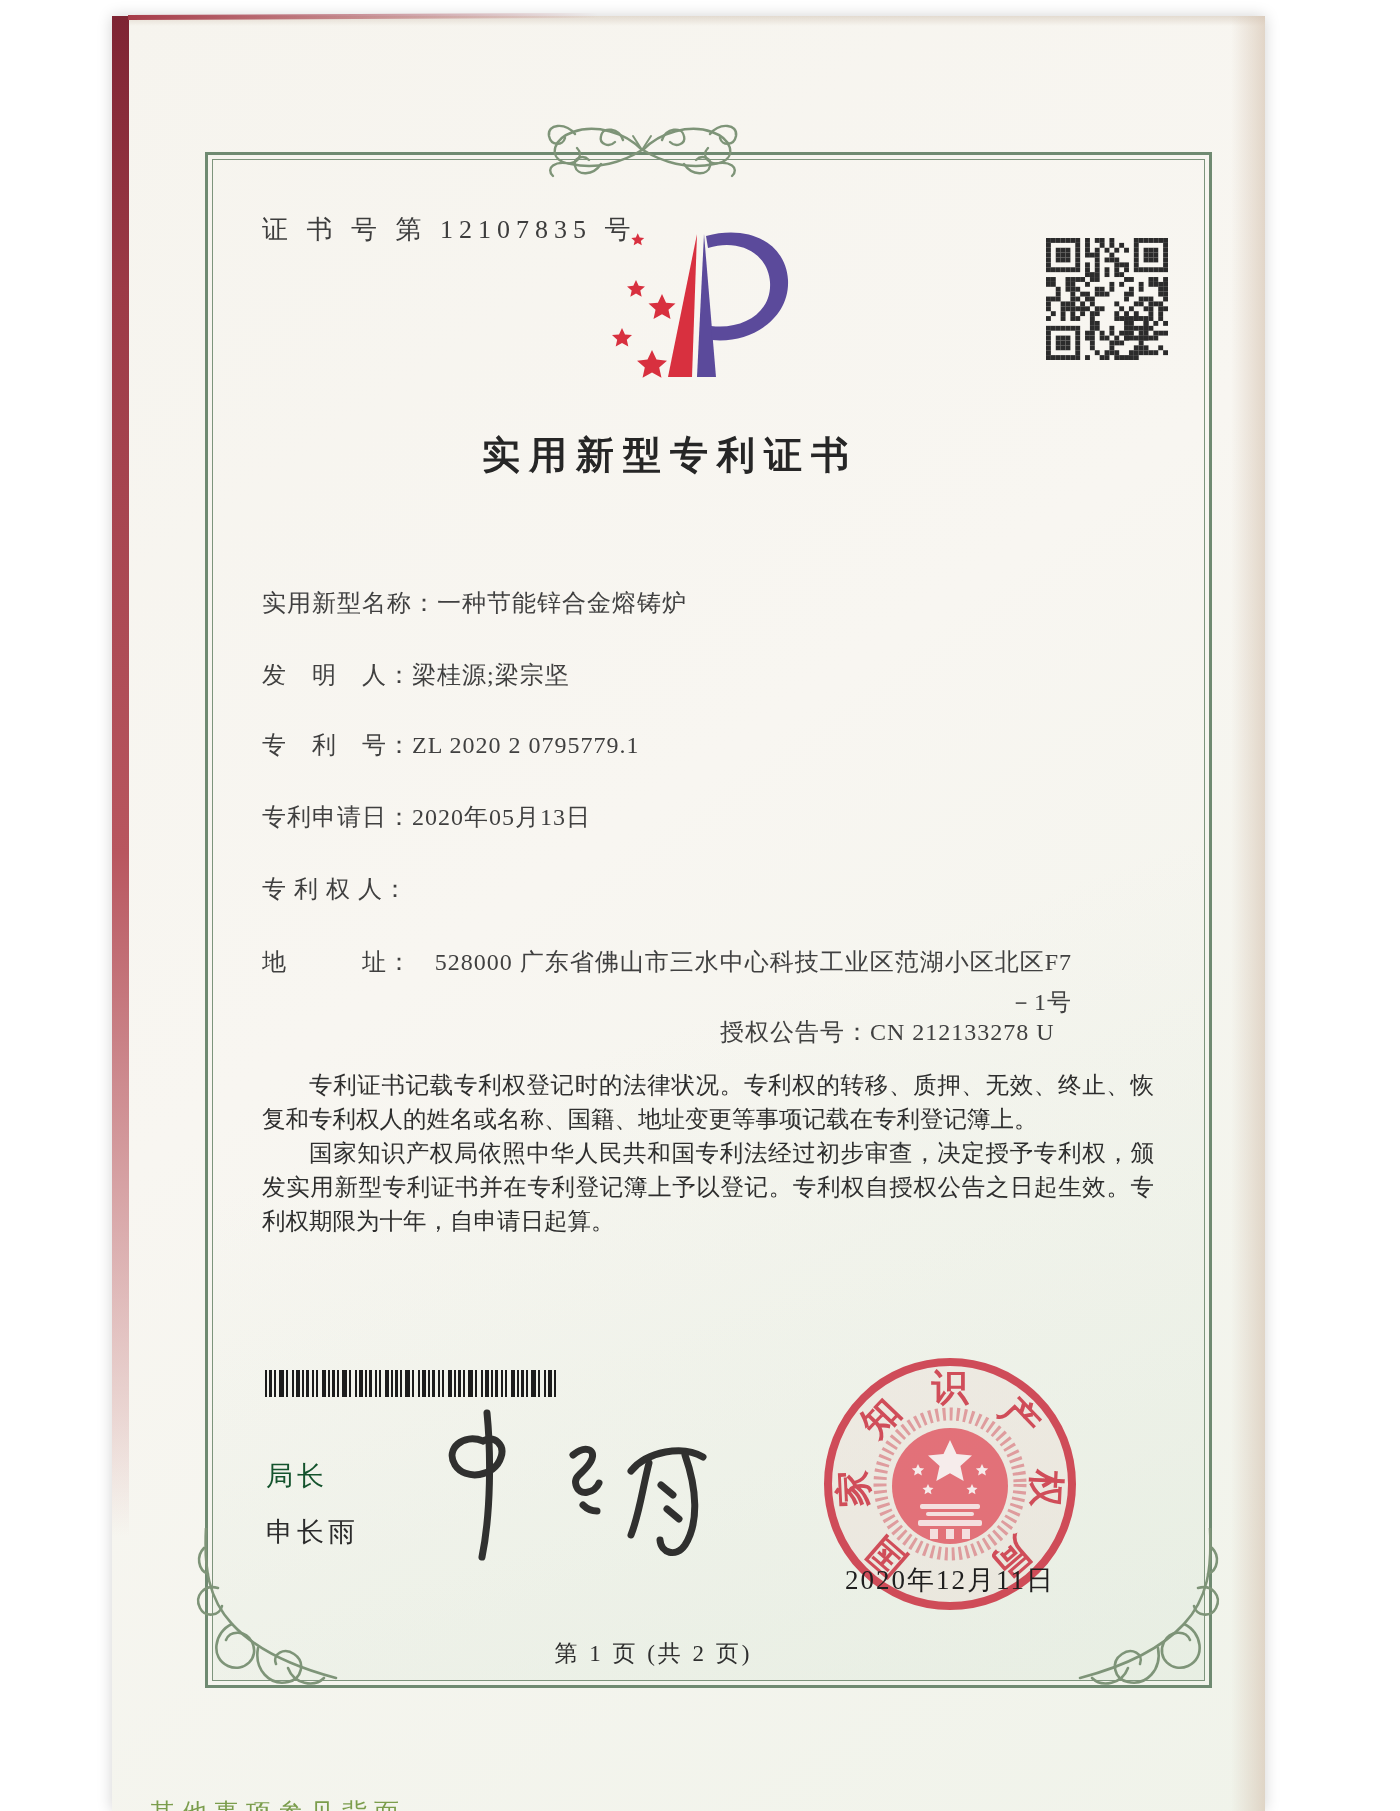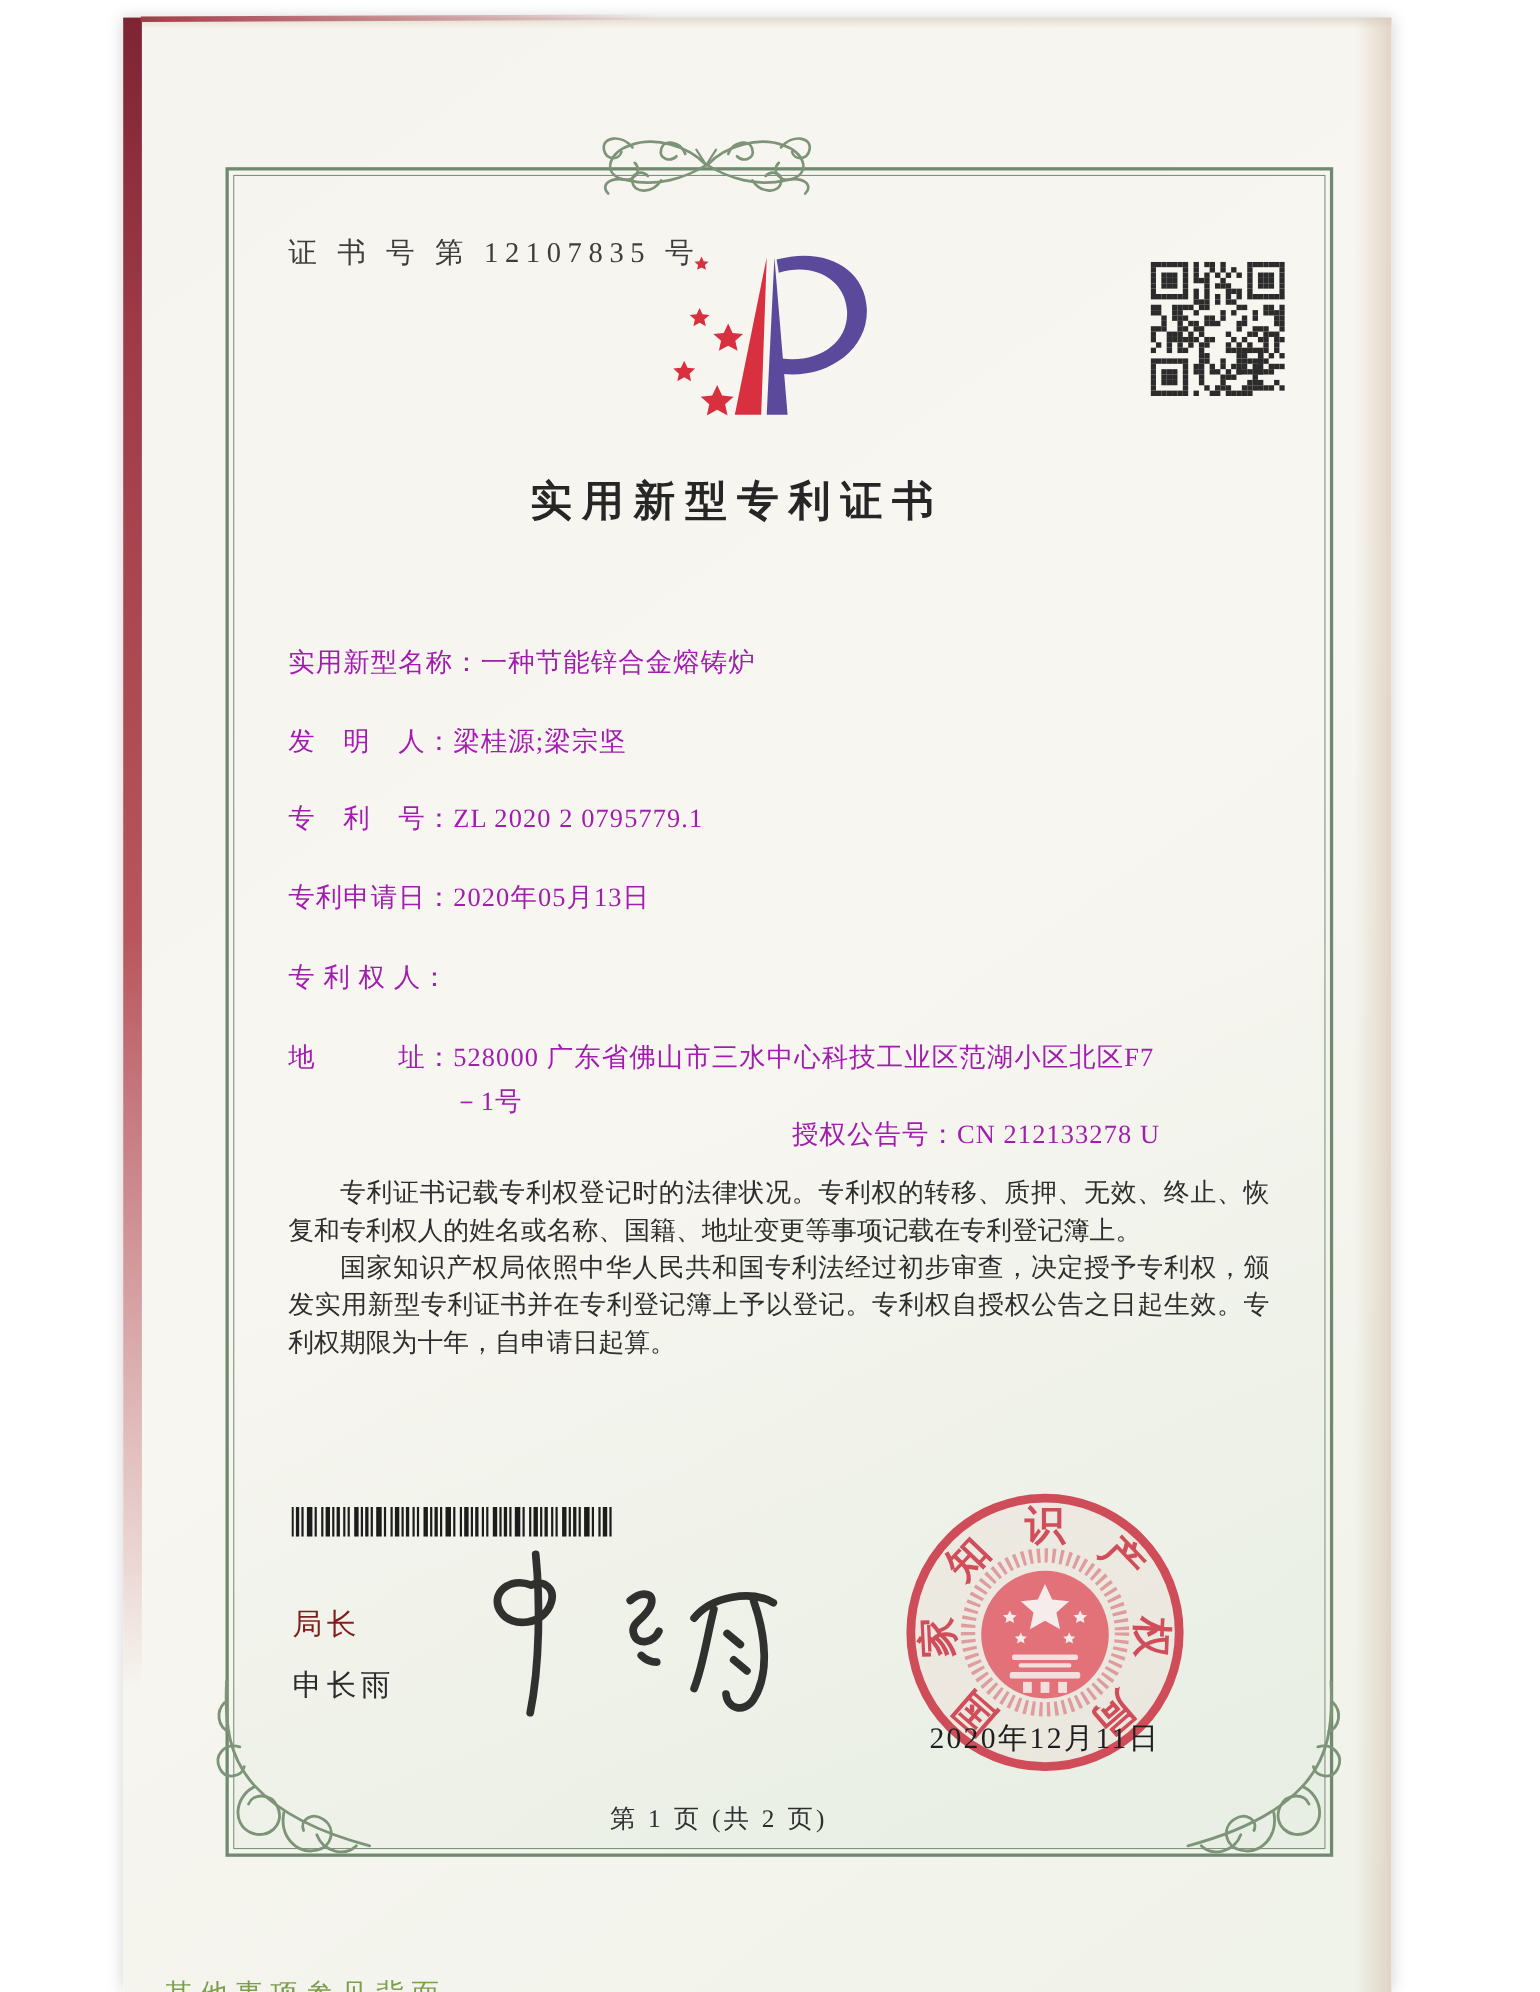--- a/index.html
+++ b/index.html
@@ -50,33 +50,33 @@
   .cert-no{
     position:absolute;left:262px;top:212px;
     font-size:26px;color:#3d3d3d;letter-spacing:6px;white-space:pre;
   }
   .title{
     position:absolute;left:120px;top:430px;width:1100px;text-align:center;
     font-size:38px;font-weight:700;letter-spacing:9px;color:#262626;white-space:pre;
   }
   .field-row{
     position:absolute;left:262px;display:flex;align-items:flex-start;
-    font-size:24px;color:#a21caf;letter-spacing:1px;line-height:40px;
+    font-size:24px;color:#404040;letter-spacing:1px;line-height:40px;text-align:right;
   }
   .field-row .lbl{white-space:pre;flex:none;}
   .field-row .val{white-space:pre-wrap;}
   .addr .val{width:660px;line-height:40px;}
   .auth-pair{white-space:pre;}
   .auth2{position:absolute;left:458px;top:0;}
   .paras{
     position:absolute;left:262px;top:1068px;width:892px;
     font-size:23.5px;line-height:34px;color:#2e2e2e;text-align:justify;
   }
   .paras p{margin:0;text-indent:2em;}
-  .officer-role{position:absolute;left:266px;top:1458px;font-size:27px;color:#7f1d1d;letter-spacing:4px;}
+  .officer-role{position:absolute;left:266px;top:1458px;font-size:27px;color:#14532d;letter-spacing:4px;}
   .officer-name{position:absolute;left:266px;top:1514px;font-size:27px;color:#2b2b2b;letter-spacing:4px;}
   .footer-page{
     position:absolute;left:150px;top:1638px;width:1007px;text-align:center;
     font-size:23px;color:#2f2f2f;letter-spacing:3px;white-space:pre;
   }
   .back-note{
     position:absolute;left:150px;top:1796px;width:1007px;text-align:left;
     font-size:25px;color:#4d7c0f;letter-spacing:7px;opacity:.72;filter:blur(.3px);white-space:pre;
   }
   

